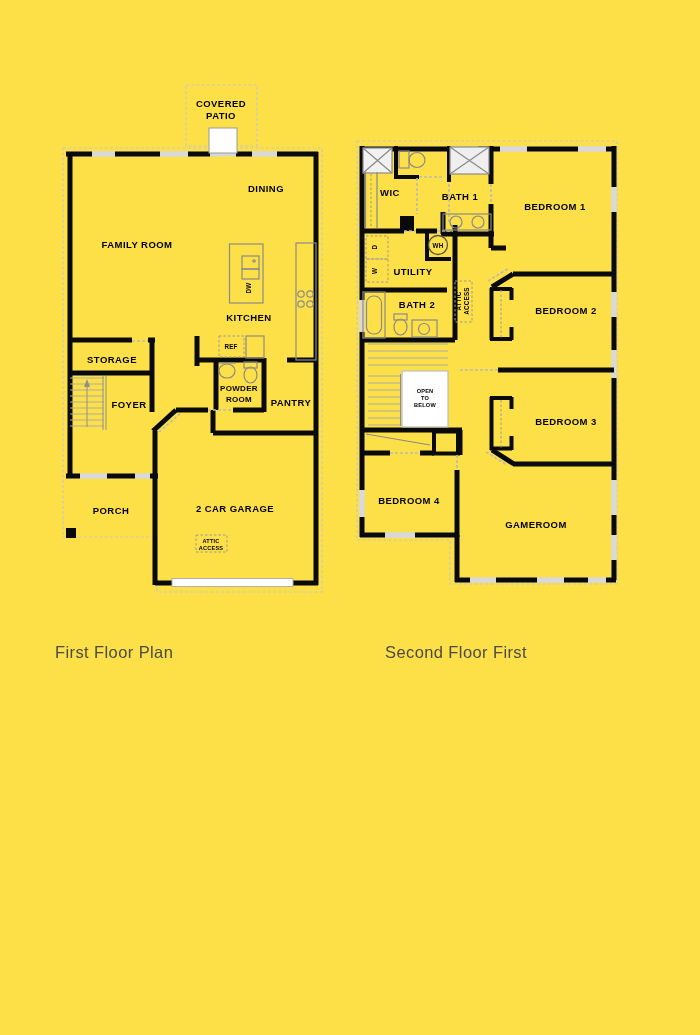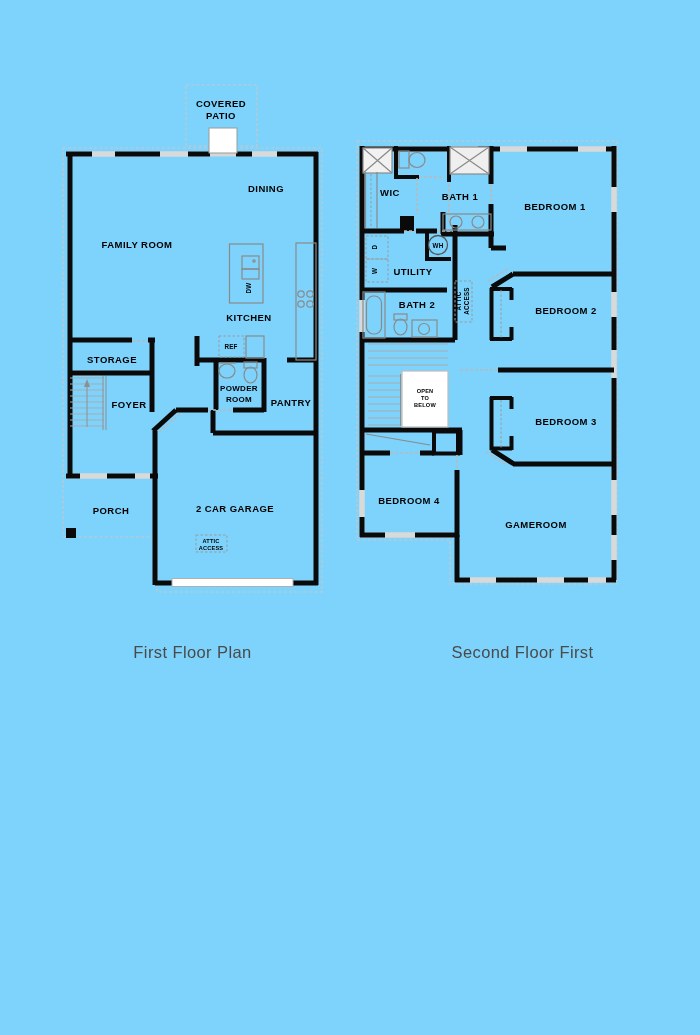--- a/index.html
+++ b/index.html
@@ -1,19 +1,19 @@
 <!DOCTYPE html>
 <html><head>
 <meta charset="utf-8">
 <style>
   html,body{margin:0;padding:0;background:#ffffff;}
-  .page{position:relative;width:700px;height:1035px;background:#7dd3fc;overflow:hidden;
+  .page{position:relative;width:700px;height:1035px;background:#fde047;overflow:hidden;
         font-family:"Liberation Sans", sans-serif;}
   .plan{position:absolute;}
-  .caption{position:absolute;text-align:center;color:#4a4a4a;font-size:16.5px;
+  .caption{position:absolute;color:#4a4a4a;font-size:16.5px;
            letter-spacing:.4px;font-weight:400;}
   svg text{font-family:"Liberation Sans", sans-serif;font-weight:bold;fill:#000;}
   .lbl{font-size:9.5px;letter-spacing:.45px;}
   .lbl-sm{font-size:8px;letter-spacing:.3px;}
   .lbl-xs{font-size:6.3px;letter-spacing:.2px;}
   .lbl-tiny{font-size:5.6px;letter-spacing:.2px;}
   .wall{stroke:#0a0a0a;stroke-width:5;fill:none;}
   .wall4{stroke:#0a0a0a;stroke-width:4;fill:none;}
   .wallbase{stroke:#d6d6d6;stroke-width:5;fill:none;}
   .win{stroke:#d9d9d9;stroke-width:5;fill:none;}

